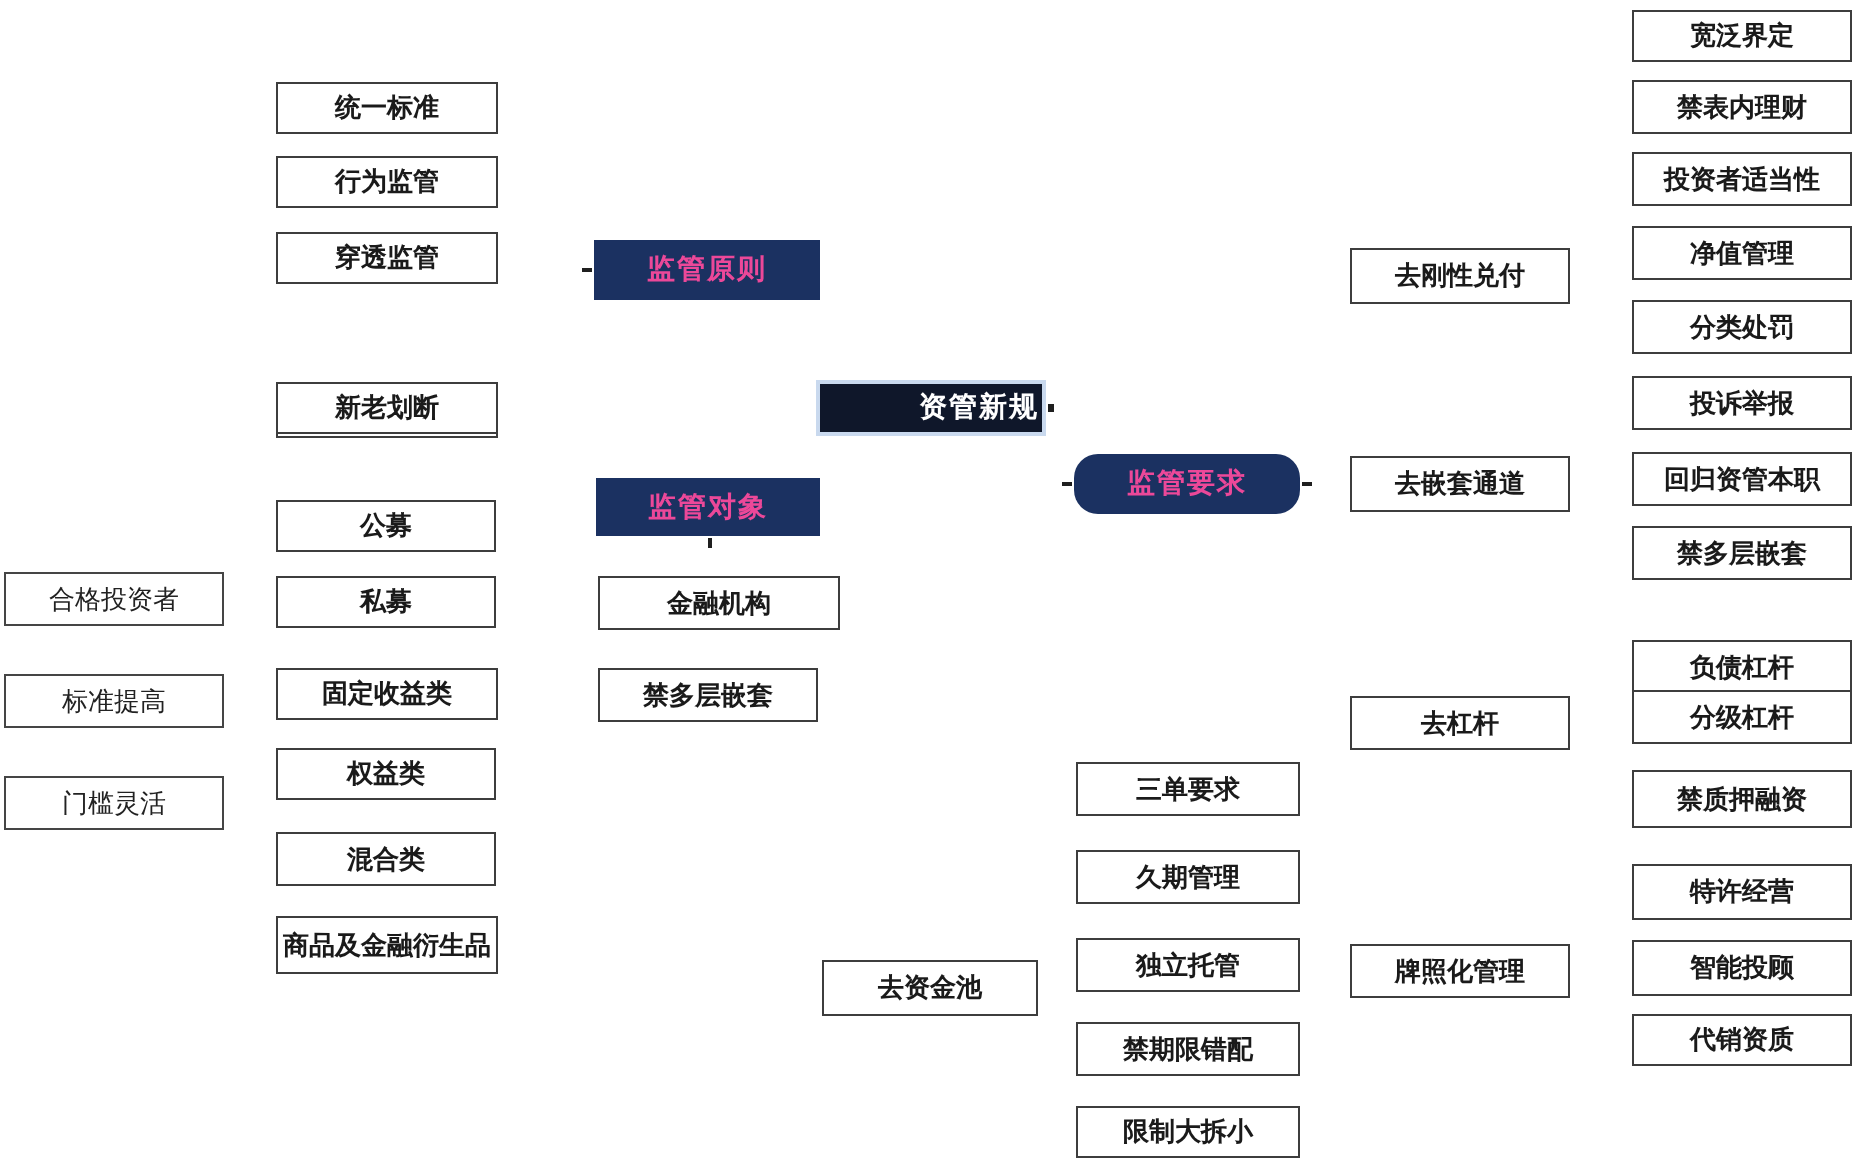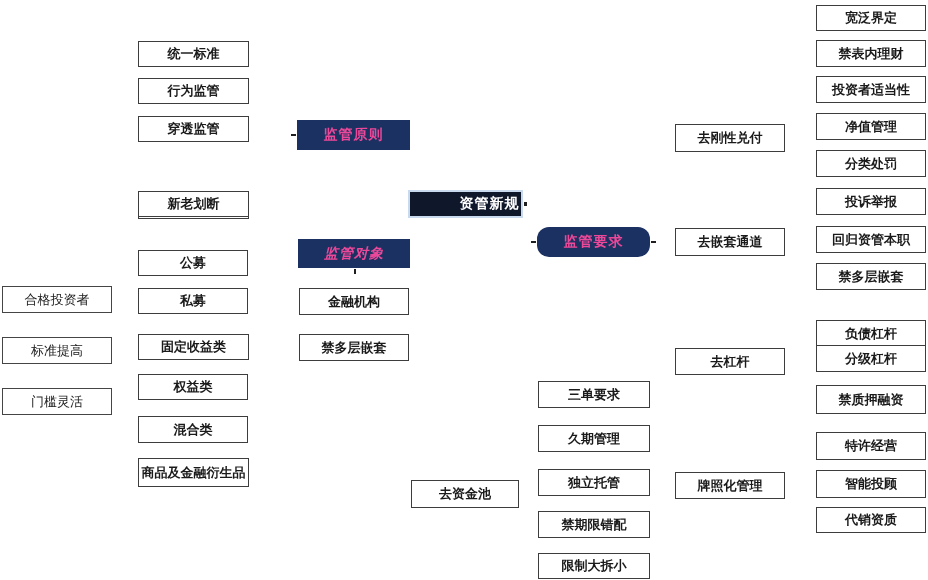--- a/index.html
+++ b/index.html
@@ -73,22 +73,22 @@
     <div class="node plain" style="left: 138px; top: 116px; width: 111px; height: 26px;">穿透监管</div>
     <div class="node plain" style="left: 138px; top: 153px; width: 111px; height: 26px; margin-top: 40px;">综合统计</div>
     <div class="node plain" style="left: 138px; top: 191px; width: 111px; height: 26px;">新老划断</div>
     <div class="node plain" style="left: 138px; top: 250px; width: 110px; height: 26px;">公募</div>
     <div class="node plain" style="left: 138px; top: 288px; width: 110px; height: 26px;">私募</div>
     <div class="node plain" style="left: 138px; top: 334px; width: 111px; height: 26px;">固定收益类</div>
     <div class="node plain" style="left: 138px; top: 374px; width: 110px; height: 26px;">权益类</div>
     <div class="node plain" style="left: 138px; top: 416px; width: 110px; height: 27px;">混合类</div>
     <div class="node plain" style="left: 138px; top: 458px; width: 111px; height: 29px;">商品及金融衍生品</div>
     <div class="node navy" style="left: 297px; top: 120px; width: 113px; height: 30px; background: rgb(27, 49, 97);">监管原则</div>
-    <div class="node navy" style="left: 298px; top: 239px; width: 112px; height: 29px; background: rgb(27, 49, 97); font-style: italic;">监管对象</div>
-    <div class="node plain" style="left: 299px; top: 288px; width: 110px; height: 27px;">金融机构</div>
+    <div class="node navy" style="left: 298px; top: 239px; width: 112px; height: 29px; background: rgb(27, 49, 97);">监管对象</div>
+    <div class="node plain" style="left: 299px; top: 288px; width: 121px; height: 27px;">金融机构</div>
     <div class="node plain" style="left: 299px; top: 334px; width: 110px; height: 27px;">禁多层嵌套</div>
     <div class="node center" style="left: 408px; top: 190px; width: 115px; height: 28px; background: #0f172a; border-color: rgb(201, 217, 238); padding-left: 48px;">资管新规</div>
     <div class="node navy" style="left: 537px; top: 227px; width: 113px; height: 30px; background: rgb(27, 49, 97); border-radius: 12px;">监管要求</div>
     <div class="node plain" style="left: 411px; top: 480px; width: 108px; height: 28px;">去资金池</div>
     <div class="node plain" style="left: 538px; top: 381px; width: 112px; height: 27px;">三单要求</div>
     <div class="node plain" style="left: 538px; top: 425px; width: 112px; height: 27px;">久期管理</div>
     <div class="node plain" style="left: 538px; top: 469px; width: 112px; height: 27px;">独立托管</div>
     <div class="node plain" style="left: 538px; top: 511px; width: 112px; height: 27px;">禁期限错配</div>
     <div class="node plain" style="left: 538px; top: 553px; width: 112px; height: 26px;">限制大拆小</div>
     <div class="node plain" style="left: 675px; top: 124px; width: 110px; height: 28px;">去刚性兑付</div>

